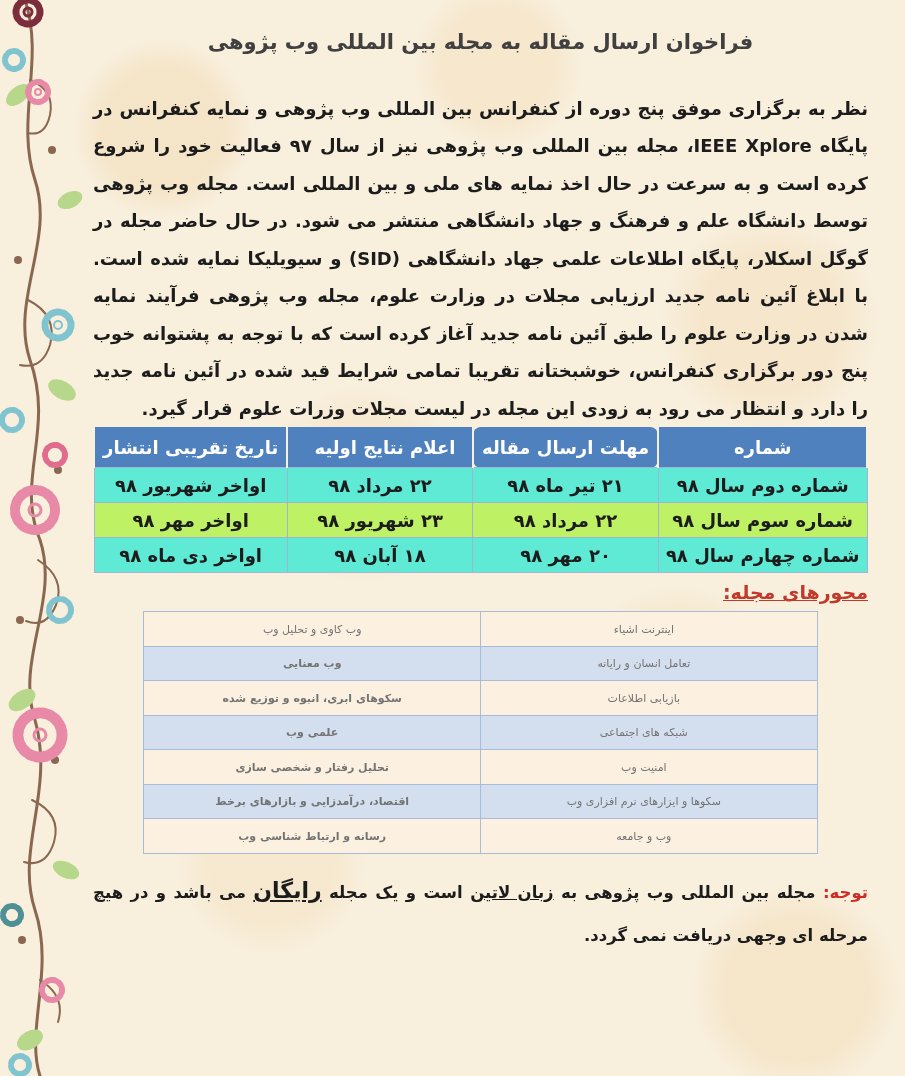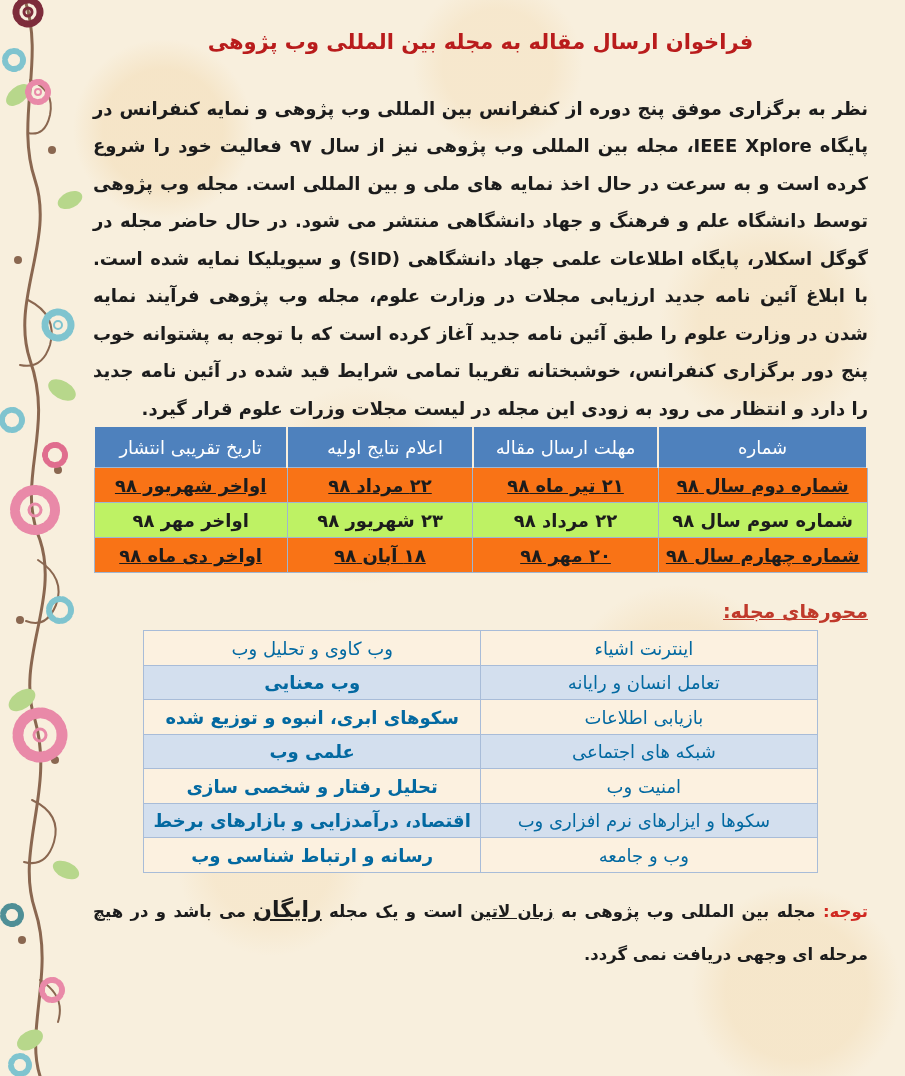--- a/index.html
+++ b/index.html
@@ -16,52 +16,52 @@
       radial-gradient(circle at 75% 65%, rgba(240,210,160,0.30) 0 75px, transparent 115px),
       radial-gradient(circle at 30% 80%, rgba(242,214,168,0.28) 0 60px, transparent 95px),
       radial-gradient(circle at 88% 92%, rgba(240,210,160,0.30) 0 70px, transparent 105px);
     overflow:hidden;
     color:#1c1c1c;
   }
   .floral-strip { position:absolute; left:0; top:0; width:100px; height:1076px; pointer-events:none; }
   .content { position:absolute; top:30px; right:37px; width:775px; direction:rtl; }
 
   .doc-title {
-    text-align:center; color:#b91c1c; font-weight:bold; font-size:21px;
+    text-align:center; color:#404040; font-weight:bold; font-size:21px;
     margin-bottom:14px;
   }
   .intro {
     font-size:18px; font-weight:bold; text-align:justify; line-height:2.08;
     text-align-last:right;
     margin-top:36px;
   }
   .schedule-intro { font-size:18px; font-weight:bold; line-height:2.05; margin-bottom:4px; }
 
   table { border-collapse:collapse; direction:rtl; }
   .schedule { width:100%; }
   .schedule th {
-    background:#4e81bd; color:#ffffff; font-size:18px; font-weight:normal;
+    background:#4e81bd; color:#ffffff; font-size:18px; font-weight:bold;
     height:41px; border:2px solid #f8efdd; border-top:none; border-bottom:none; text-align:center;
   }
   .schedule td {
     height:35px; text-align:center; font-size:18px; font-weight:bold; color:#1c1c1c;
     border:1px solid #9fb6d2;
   }
-  .schedule tr.row-blue  td { background:#f97316;text-decoration:underline; }
+  .schedule tr.row-blue  td { background:#5eead4; }
   .schedule tr.row-cream td { background:#bef264; }
-  .schedule .c0{width:27%;} .schedule .c1{width:24%;} .schedule .c2{width:24%;padding-left:10px;} .schedule .c3{width:25%;}
+  .schedule .c0{width:27%;} .schedule .c1{width:24%;border-radius:8px;} .schedule .c2{width:24%;padding-left:10px;} .schedule .c3{width:25%;}
 
   .topics-heading {
-    margin-top:27px; color:#c0392b; font-weight:bold; font-size:19px;
+    margin-top:8px; color:#c0392b; font-weight:bold; font-size:19px;
     text-decoration:underline; margin-bottom:8px;
   }
   .topics-desc { font-size:18px; font-weight:bold; text-align:justify; line-height:2.05; text-align-last:right; margin-bottom:8px; }
 
   .topics { width:87%; margin:0 auto; }
-  .topics td { height:34.5px; border:1px solid #a8bcd8; font-size:18px; color:#0369a1; }
+  .topics td { height:34.5px; border:1px solid #a8bcd8; font-size:11px; color:#737373; }
   .topics tr:nth-child(odd)  td { background:#fcf1e0; }
   .topics tr:nth-child(even) td { background:#d3dfee; }
   .topics td.t-right { width:50%; text-align:center; padding-right:10px; font-weight:normal; }
   .topics td.t-left  { width:50%; text-align:center; font-weight:bold; }
   .topics tr:first-child td.t-left { font-weight:normal; }
 
   .note { margin-top:12px; font-size:16.5px; font-weight:bold; line-height:2.3; text-align:justify; text-align-last:right; }
   .note .note-label { color:#d02a22; }
   .note .u { text-decoration:underline; }
   .note .free { font-size:22px; text-decoration:underline;margin-top:12px; }

